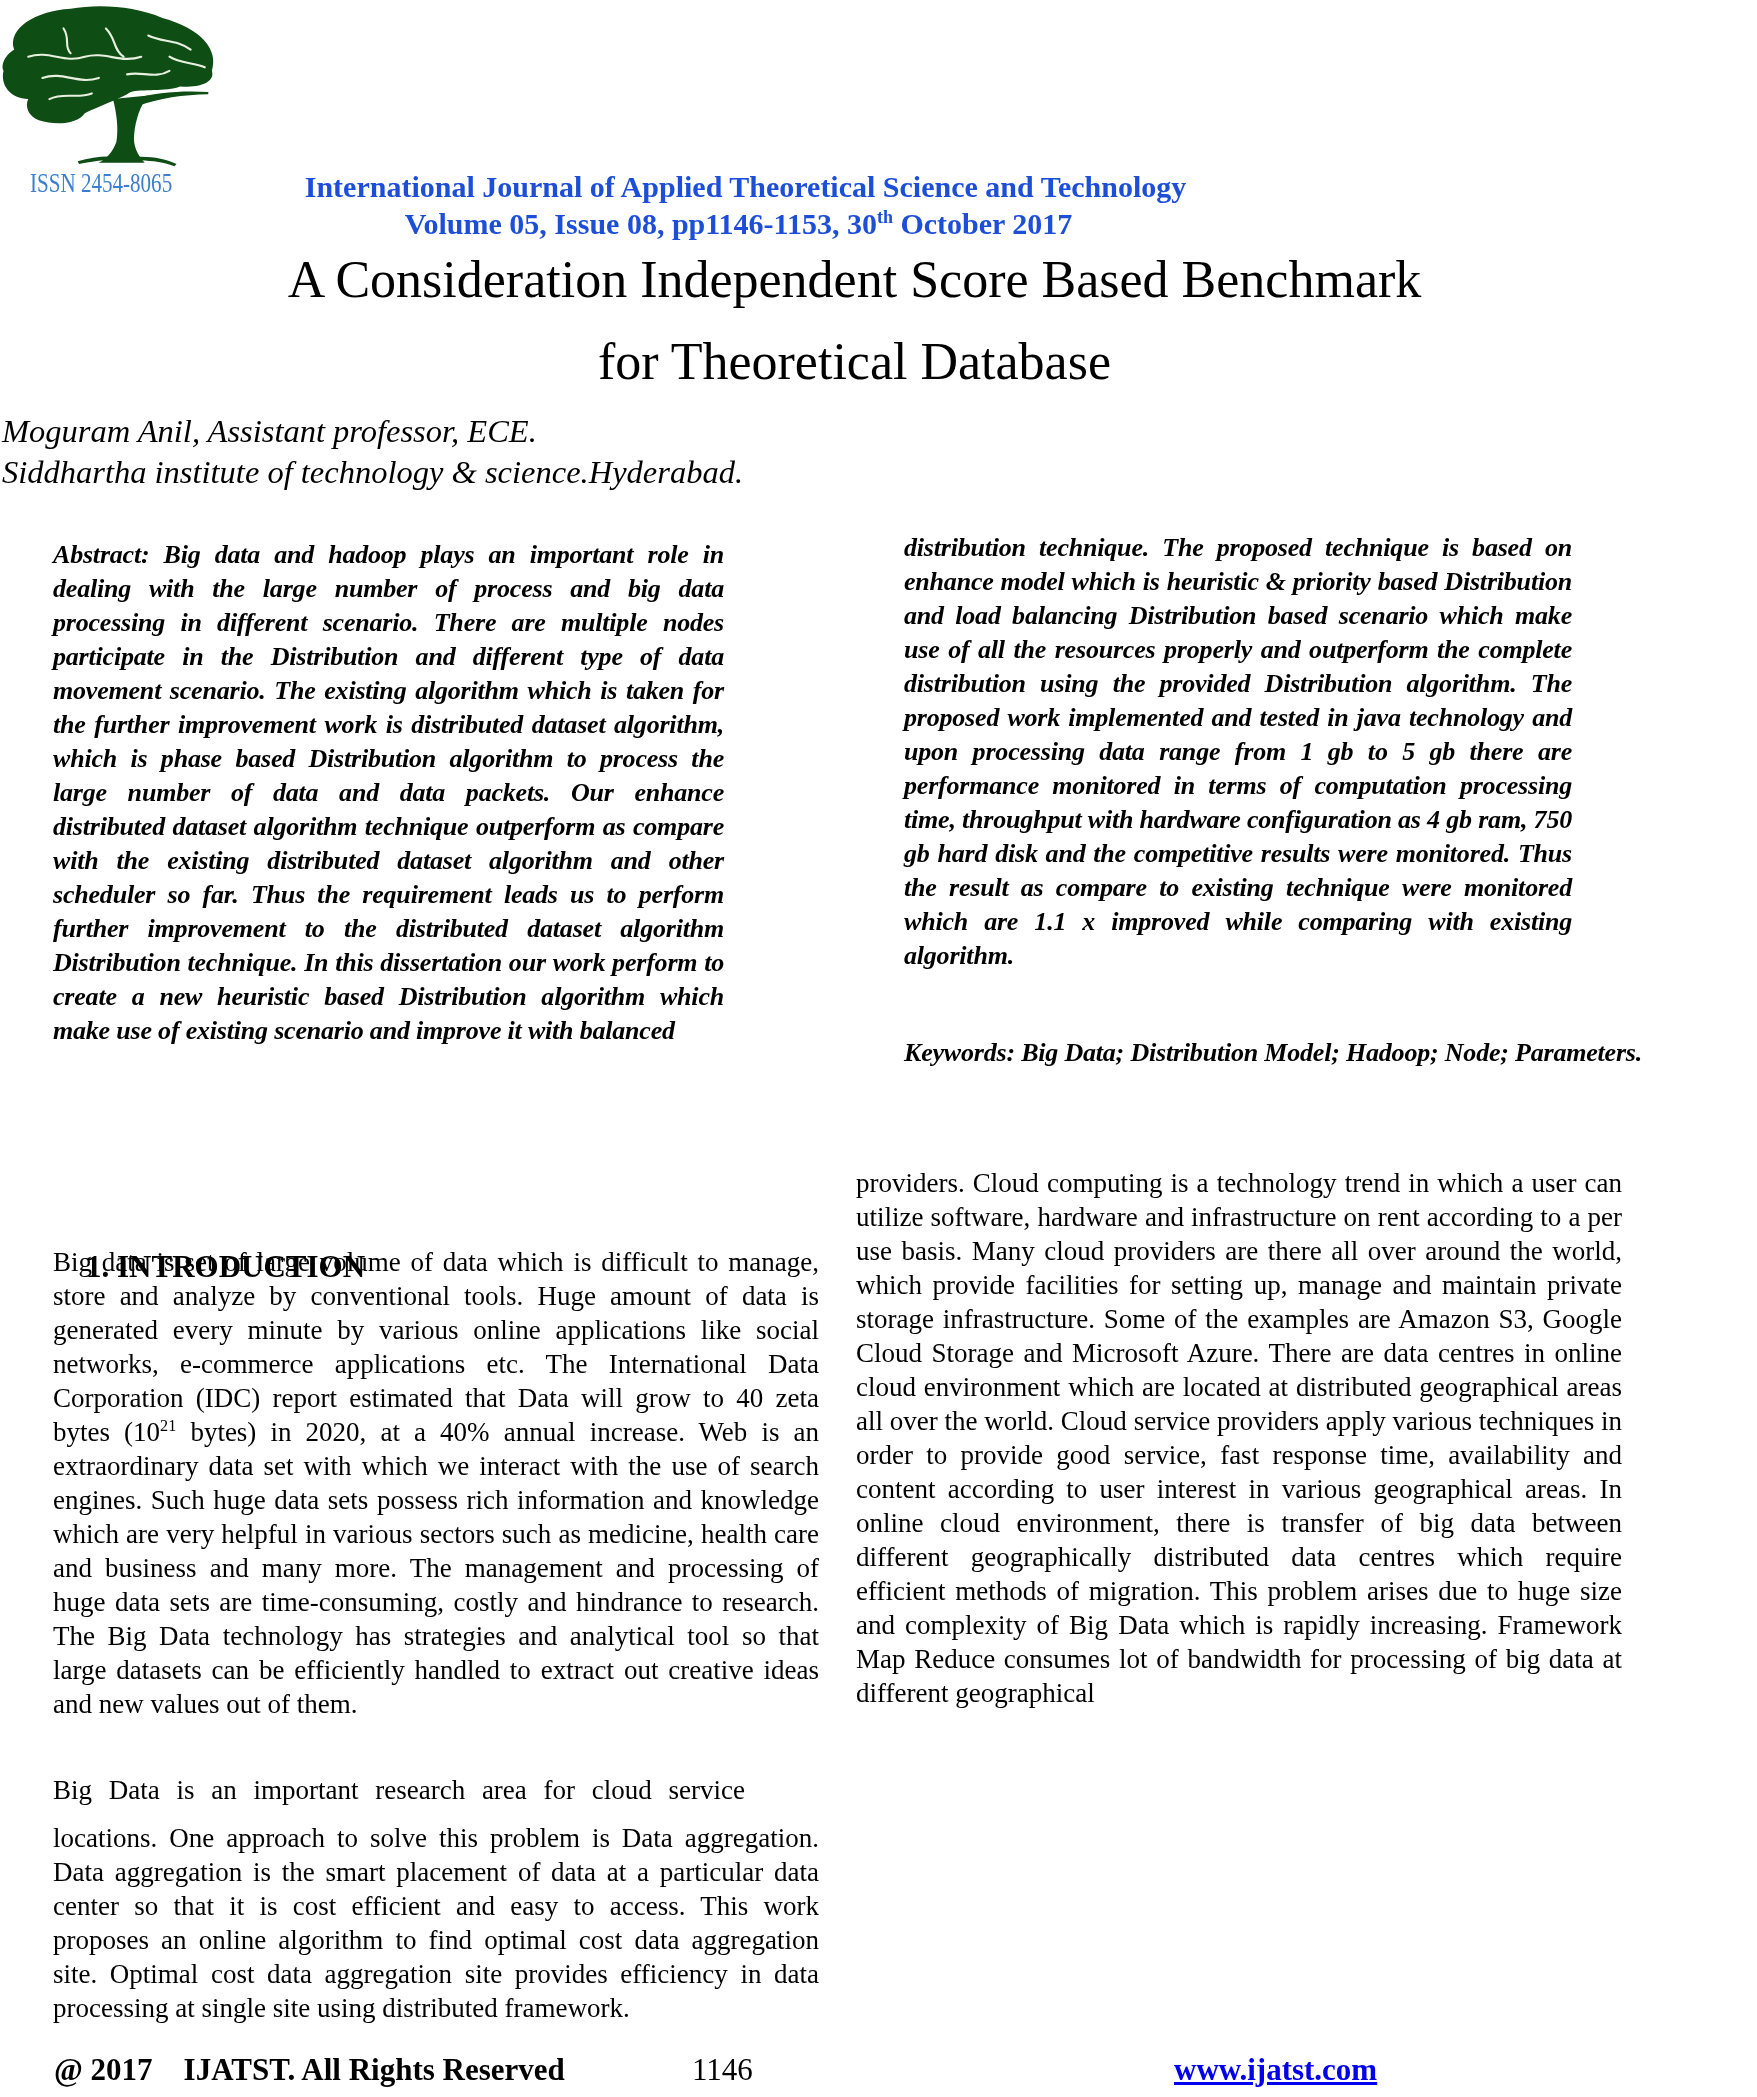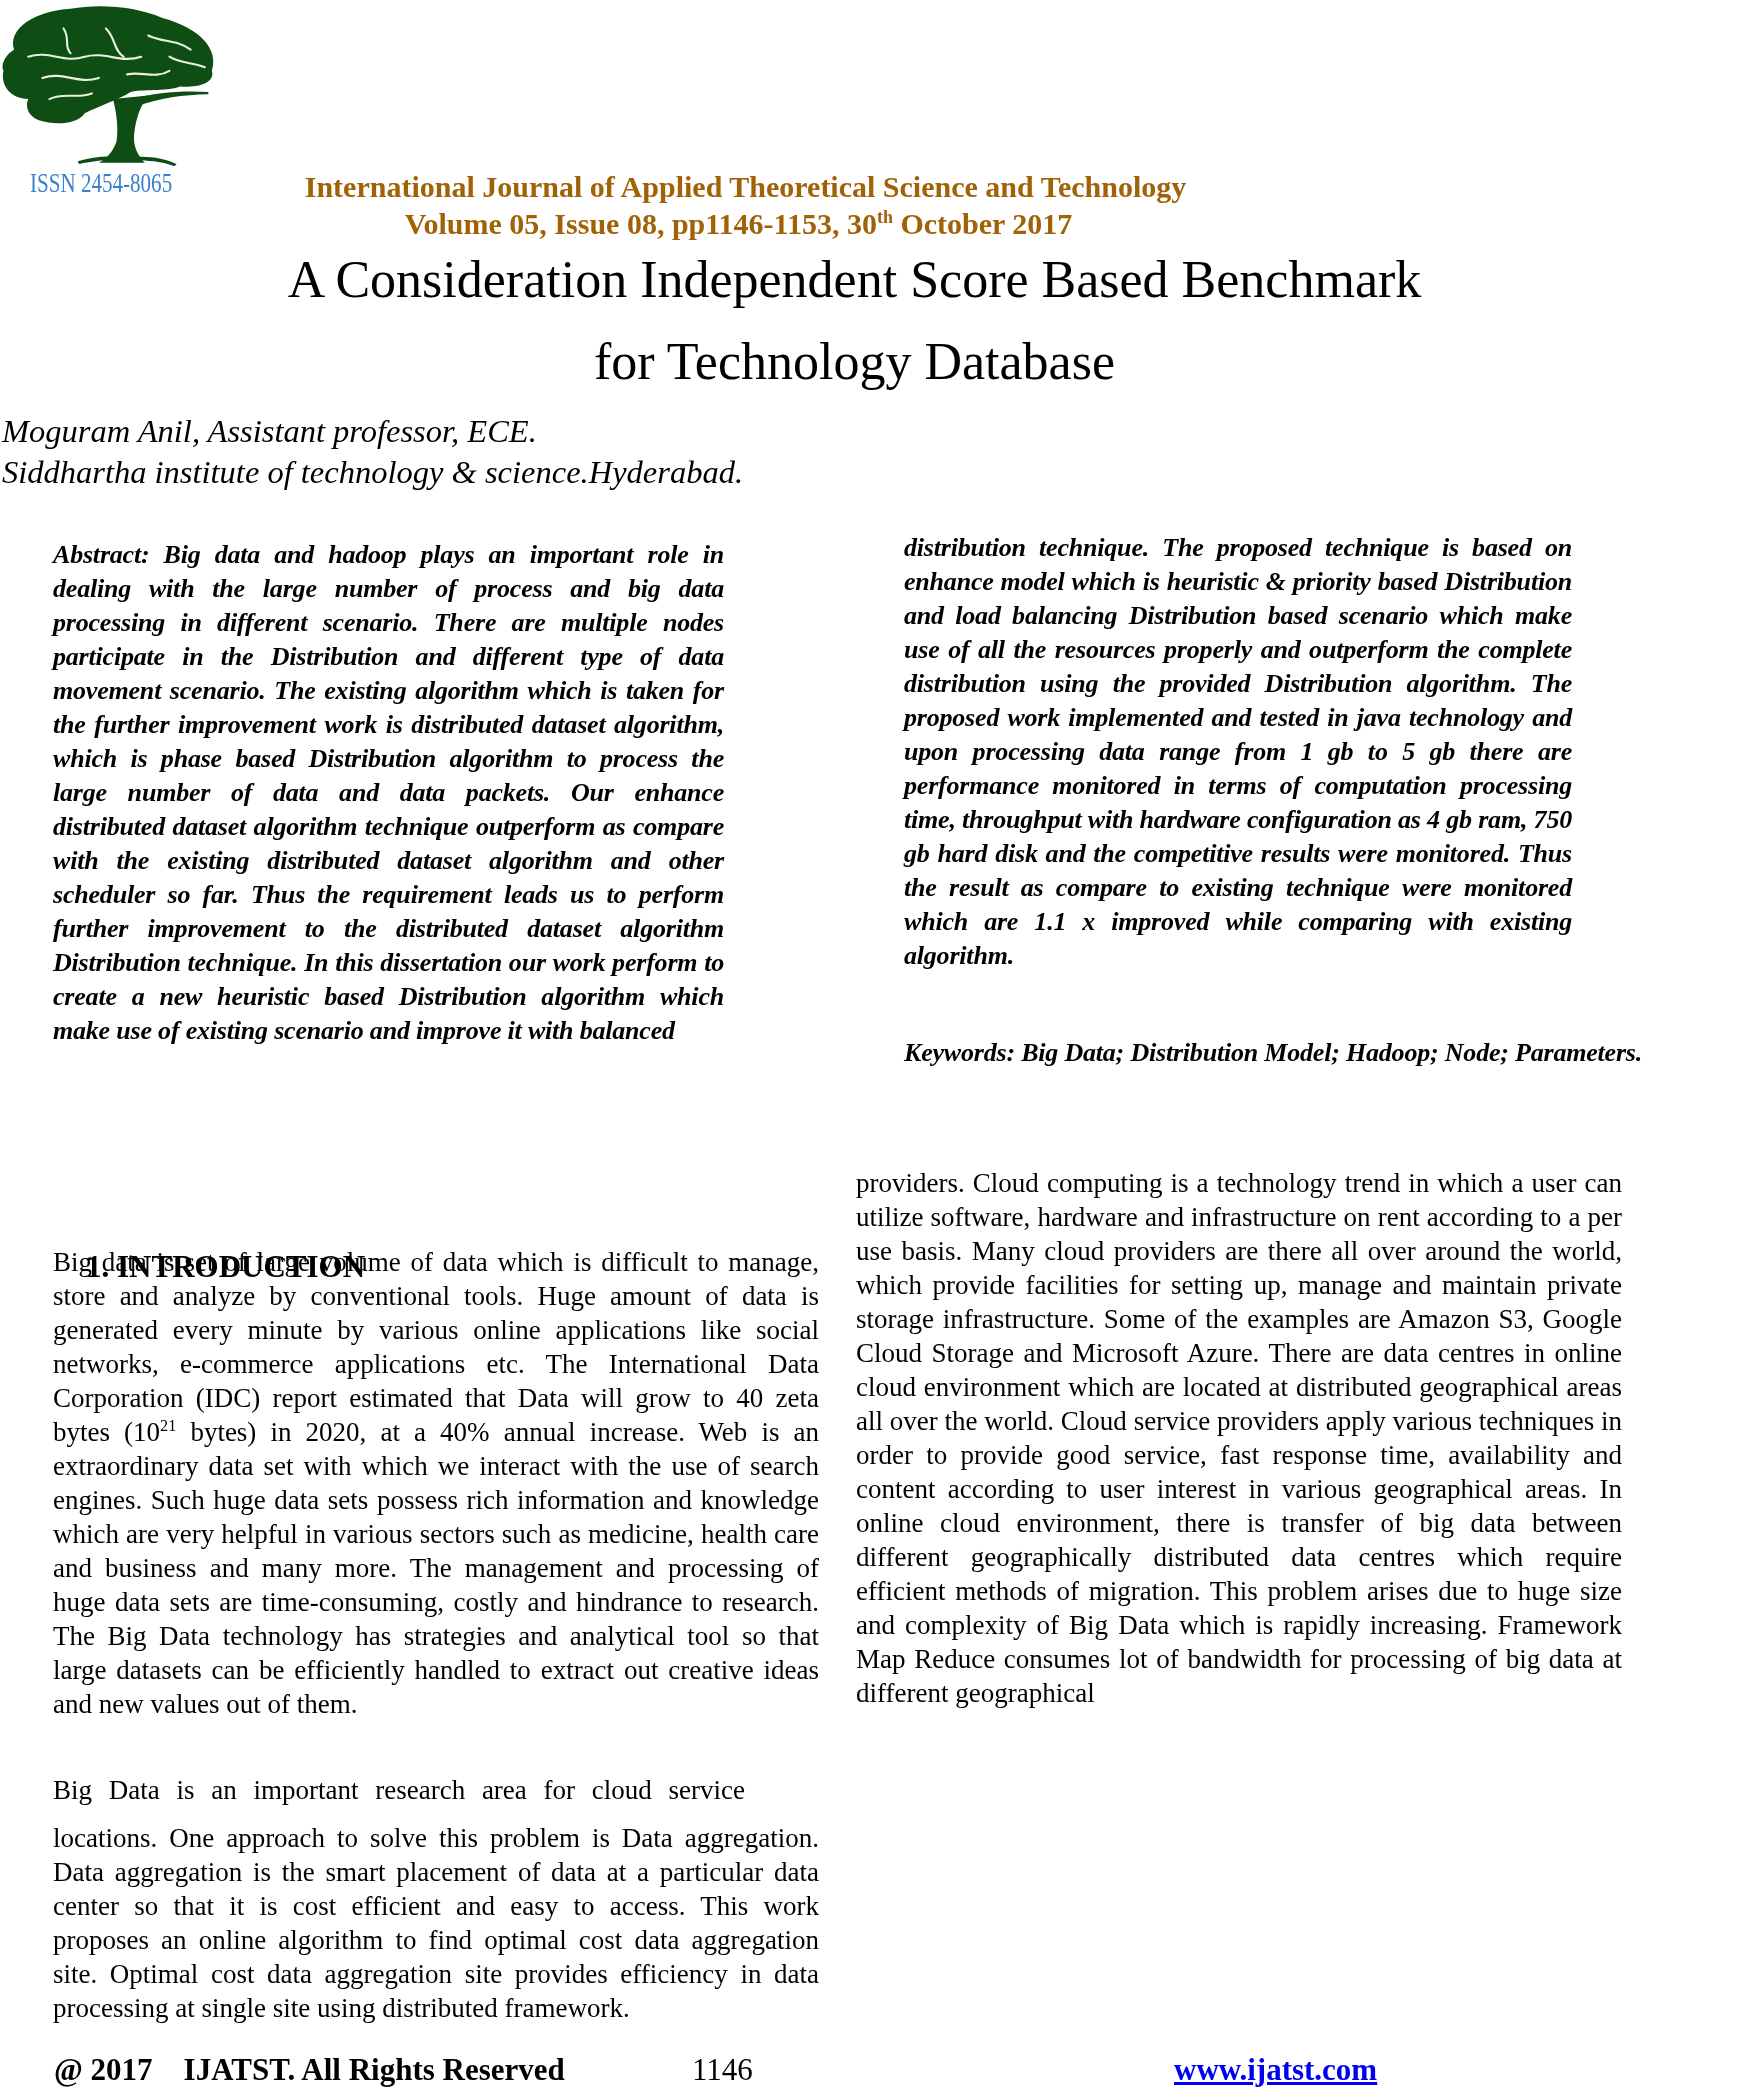--- a/index.html
+++ b/index.html
@@ -8,21 +8,21 @@
   .abs { position: absolute; }
 
   
   #logo { left: 0; top: 0; width: 233px; height: 205px; }
   #logo svg { display: block; }
   #issn { position: absolute; left: 30px; top: 168px; font-size: 27px; color: #3a7fcf;
           font-family: "Liberation Serif", serif; letter-spacing: 0px; transform: scaleX(0.78);
           transform-origin: left top; white-space: nowrap; }
 
   
-  .jhead { position: absolute; left: 0; width: 1758px; text-align: center; color: #a16207;
+  .jhead { position: absolute; left: 0; width: 1758px; text-align: center; color: #1d4ed8;
            font-weight: bold; font-size: 30px; white-space: nowrap; }
   #jh1 { top: 170px; left: 138px; width: 1215px; }
   #jh2 { top: 207px; left: 138px; width: 1201px; }
   sup { font-size: 0.6em; vertical-align: super; line-height: 0; }
 
   
   .title { position: absolute; left: 0; width: 1758px; text-align: center; font-size: 52px;
            white-space: nowrap; line-height: 1; }
   #t1 { top: 254px; left: 35px; width: 1639px; }
   #t2 { top: 336px; left: 35px; width: 1639px; }
@@ -81,21 +81,21 @@
       <path d="M240 80 C 255 90, 275 88, 290 95"></path>
     </g>
   </svg>
   <div id="issn">ISSN 2454-8065</div>
 </div>
 
 <div id="jh1" class="jhead">International Journal of Applied Theoretical Science and Technology</div>
 <div id="jh2" class="jhead"><span>Volume 05, Issue 08, pp1146-1153, 30</span><sup>th</sup><span> October 2017</span></div>
 
 <div id="t1" class="title">A Consideration Independent Score Based Benchmark</div>
-<div id="t2" class="title">for Technology Database</div>
+<div id="t2" class="title">for Theoretical Database</div>
 <div id="a1" class="author">Moguram Anil, Assistant professor, ECE.</div>
 <div id="a2" class="author">Siddhartha institute of technology &amp; science.Hyderabad.</div>
 
 <div id="abs-left" class="abscol">Abstract: Big data and hadoop plays an important role in dealing with the large number of process and big data processing in different scenario. There are multiple nodes participate in the Distribution and different type of data movement scenario. The existing algorithm which is taken for the further improvement work is distributed dataset algorithm, which is phase based Distribution algorithm to process the large number of data and data packets. Our enhance distributed dataset algorithm technique outperform as compare with the existing distributed dataset algorithm and other scheduler so far. Thus the requirement leads us to perform further improvement to the distributed dataset algorithm Distribution technique. In this dissertation our work perform to create a new heuristic based Distribution algorithm which make use of existing scenario and improve it with balanced</div>
 <div id="abs-right" class="abscol">distribution technique. The proposed technique is based on enhance model which is heuristic &amp; priority based Distribution and load balancing Distribution based scenario which make use of all the resources properly and outperform the complete distribution using the provided Distribution algorithm. The proposed work implemented and tested in java technology and upon processing data range from 1 gb to  5 gb there are performance monitored in terms of computation processing time, throughput with hardware configuration as 4 gb ram, 750 gb hard disk and the competitive results were monitored. Thus the result as compare to existing technique were monitored which are 1.1 x improved while comparing with existing algorithm.</div>
 <div id="keywords">Keywords: Big Data; Distribution Model; Hadoop; Node; Parameters.</div>
 
 <div id="intro-heading">1. INTRODUCTION</div>
 <div id="intro-p1" class="body"><span>Big data is set of large volume of data which is difficult to manage, store and analyze by conventional tools. Huge amount of data is generated every minute by various online applications like social networks, e-commerce applications etc. The International Data Corporation (IDC) report estimated that Data will grow to 40 zeta bytes (10</span><sup>21</sup><span> bytes) in 2020, at a 40% annual increase. Web is an extraordinary data set with which we interact with the use of search engines. Such huge data sets possess rich information and knowledge which are very helpful in various sectors such as medicine, health care and business and many more. The management and processing of huge data sets are time-consuming, costly and hindrance to research. The Big Data technology has strategies and analytical tool so that large datasets can be efficiently handled to extract out creative ideas and new values out of them.</span></div>
 <div id="intro-p2" class="body" style="word-spacing: 10px;">Big Data is an important research area for cloud service</div>

